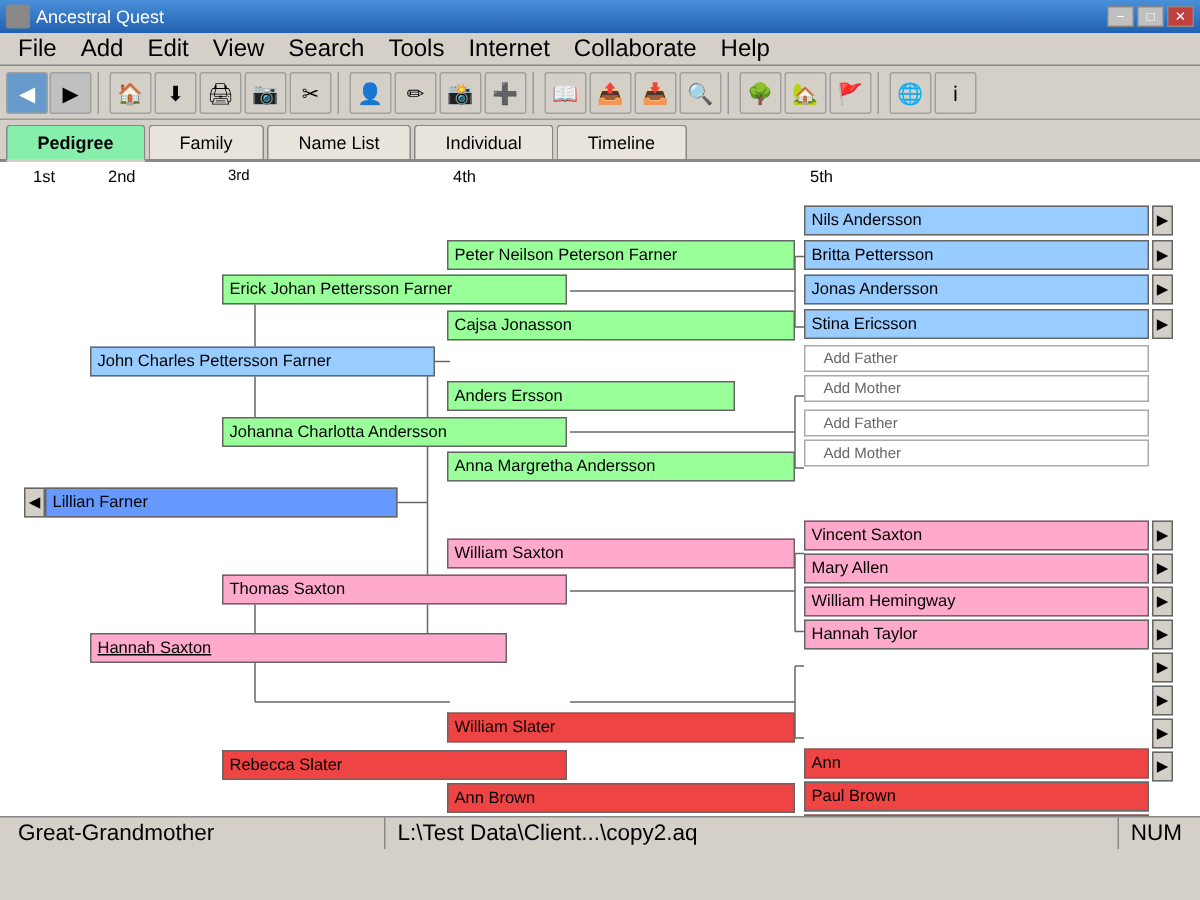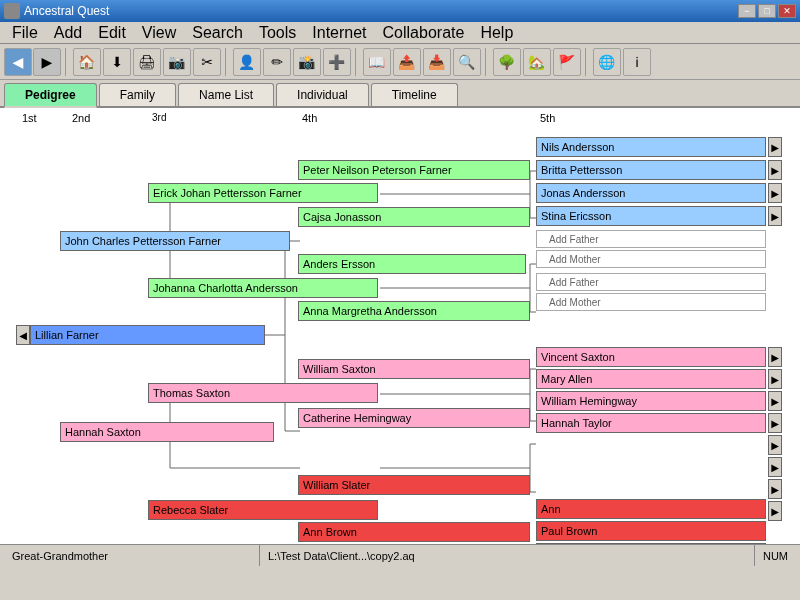--- a/index.html
+++ b/index.html
@@ -137,21 +137,21 @@
       pointer-events: none;
     }
 
     
     .status-bar {
       background: #d4d0c8;
       height: 22px;
       display: flex;
       align-items: flex-start;
       border-top: 1px solid #888;
-      font-size: 11px;
+      font-size: 15px;
       padding: 0 4px;
     }
     .status-segment {
       padding: 0 8px;
       border-right: 1px solid #888;
       height: 100%;
       display: flex; align-items: center;
     }
     .status-segment:last-child { border-right: none; }
     .status-left { flex: 1; }
@@ -270,33 +270,32 @@
     <line x1="530" y1="360" x2="530" y2="336" stroke="#666" stroke-width="1"></line>
     <line x1="530" y1="336" x2="536" y2="336" stroke="#666" stroke-width="1"></line>
     <line x1="530" y1="384" x2="530" y2="360" stroke="#666" stroke-width="1"></line>
     <line x1="530" y1="384" x2="536" y2="384" stroke="#666" stroke-width="1"></line>
   </svg>
 
   <div class="person-box selected" style="left:30px;top:217px;width:235px;">Lillian Farner</div>
   <div class="arrow-btn" style="left:16px;top:217px;">◀</div>
 
   <div class="person-box blue" style="left:60px;top:123px;width:230px;">John Charles Pettersson Farner</div>
-  <div class="person-box pink" style="left:60px;top:314px;width:214px;">Hannah Saxton</div>
+  <div class="person-box pink" style="left:60px;top:314px;width:278px;text-decoration:underline;">Hannah Saxton</div>
 
   <div class="person-box green" style="left:148px;top:75px;width:230px;">Erick Johan Pettersson Farner</div>
   <div class="person-box green" style="left:148px;top:170px;width:230px;">Johanna Charlotta Andersson</div>
   <div class="person-box pink" style="left:148px;top:275px;width:230px;">Thomas Saxton</div>
   <div class="person-box yellow" style="left:148px;top:350px;width:230px;">Rebecca Slater</div>
 
   <div class="person-box green" style="left:298px;top:52px;width:232px;">Peter Neilson Peterson Farner</div>
   <div class="person-box green" style="left:298px;top:99px;width:232px;">Cajsa Jonasson</div>
-  <div class="person-box green" style="left:298px;top:146px;width:228px;">Anders Ersson</div>
+  <div class="person-box green" style="left:298px;top:146px;width:192px;">Anders Ersson</div>
   <div class="person-box green" style="left:298px;top:193px;width:232px;">Anna Margretha Andersson</div>
   <div class="person-box pink" style="left:298px;top:251px;width:232px;">William Saxton</div>
-  <div class="person-box pink" style="left:298px;top:300px;width:232px;">Catherine Hemingway</div>
   <div class="person-box yellow" style="left:298px;top:325px;width:232px;">William Slater</div>
   <div class="person-box yellow" style="left:298px;top:372px;width:232px;">Ann Brown</div>
 
   <div class="person-box blue" style="left:536px;top:29px;width:230px;">Nils Andersson</div>
   <div class="arrow-btn" style="left:768px;top:29px;">▶</div>
   <div class="person-box blue" style="left:536px;top:52px;width:230px;">Britta Pettersson</div>
   <div class="arrow-btn" style="left:768px;top:52px;">▶</div>
   <div class="person-box blue" style="left:536px;top:75px;width:230px;">Jonas Andersson</div>
   <div class="arrow-btn" style="left:768px;top:75px;">▶</div>
   <div class="person-box blue" style="left:536px;top:98px;width:230px;">Stina Ericsson</div>

